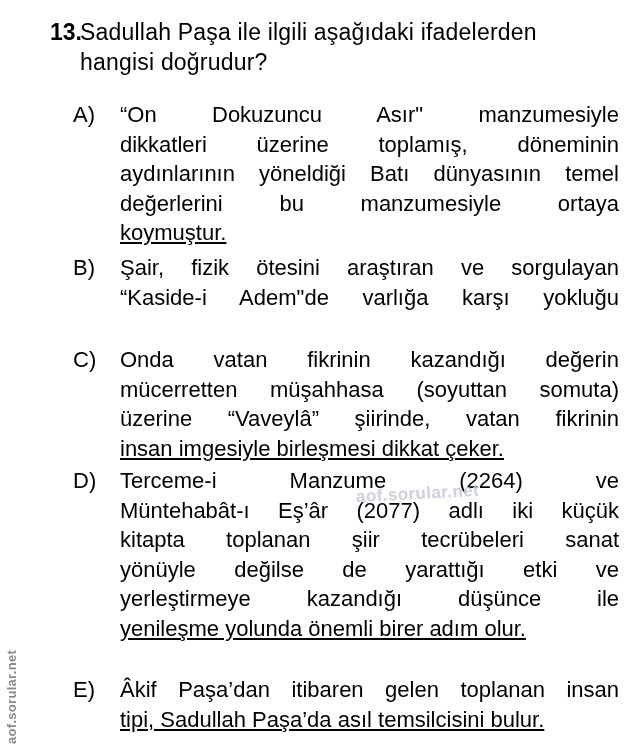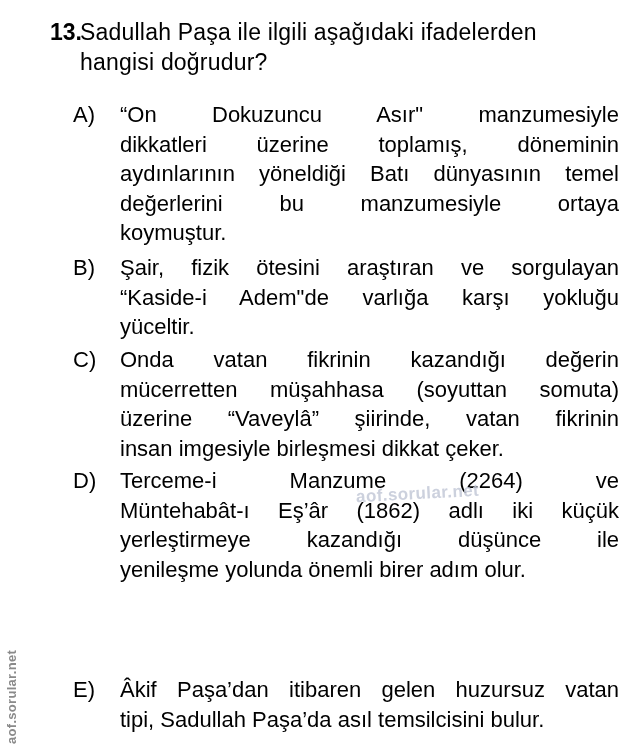--- a/index.html
+++ b/index.html
@@ -70,20 +70,21 @@
       text-align: justify;
     }
     .opt-text .line {
       display: block;
       text-align: justify;
       text-align-last: justify;
       white-space: nowrap;
     }
     .opt-text .line.last {
       text-align-last: left;
+      text-decoration: underline;
     }
     .wm-vertical {
       position: absolute;
       left: 4px;
       top: 744px;
       transform-origin: left top;
       transform: rotate(-90deg);
       font-size: 13px;
       font-weight: bold;
       color: #8a8a8a;
@@ -125,48 +126,49 @@
       <span class="line">değerlerini bu manzumesiyle ortaya</span>
       <span class="line last">koymuştur.</span>
     </div>
   </div>
 
   <div class="option" style="top:253px;">
     <div class="opt-label">B)</div>
     <div class="opt-text">
       <span class="line">Şair, fizik ötesini araştıran ve sorgulayan</span>
       <span class="line">“Kaside-i Adem"de varlığa karşı yokluğu</span>
-      <span class="line last">yüceltir.</span>
     </div>
   </div>
 
   <div class="option" style="top:345px;">
     <div class="opt-label">C)</div>
     <div class="opt-text">
       <span class="line">Onda vatan fikrinin kazandığı değerin</span>
       <span class="line">mücerretten müşahhasa (soyuttan somuta)</span>
       <span class="line">üzerine “Vaveylâ” şiirinde, vatan fikrinin</span>
       <span class="line last">insan imgesiyle birleşmesi dikkat çeker.</span>
     </div>
   </div>
 
   <div class="option" style="top:466px;">
     <div class="opt-label">D)</div>
     <div class="opt-text">
       <span class="line">Terceme-i Manzume (2264) ve</span>
-      <span class="line">Müntehabât-ı Eş’âr (1862) adlı iki küçük</span>
+      <span class="line">Müntehabât-ı Eş’âr (2077) adlı iki küçük</span>
+      <span class="line">kitapta toplanan şiir tecrübeleri sanat</span>
+      <span class="line">yönüyle değilse de yarattığı etki ve</span>
       <span class="line">yerleştirmeye kazandığı düşünce ile</span>
       <span class="line last">yenileşme yolunda önemli birer adım olur.</span>
     </div>
   </div>
 
   <div class="option" style="top:675px;">
     <div class="opt-label">E)</div>
     <div class="opt-text">
-      <span class="line">Âkif Paşa’dan itibaren gelen huzursuz vatan</span>
+      <span class="line">Âkif Paşa’dan itibaren gelen toplanan insan</span>
       <span class="line last">tipi, Sadullah Paşa’da asıl temsilcisini bulur.</span>
     </div>
   </div>
 
 </div>
 
 <div class="wm-inline">aof.sorular.net</div>
 <div class="wm-vertical">aof.sorular.net</div>
 
 </body></html>

